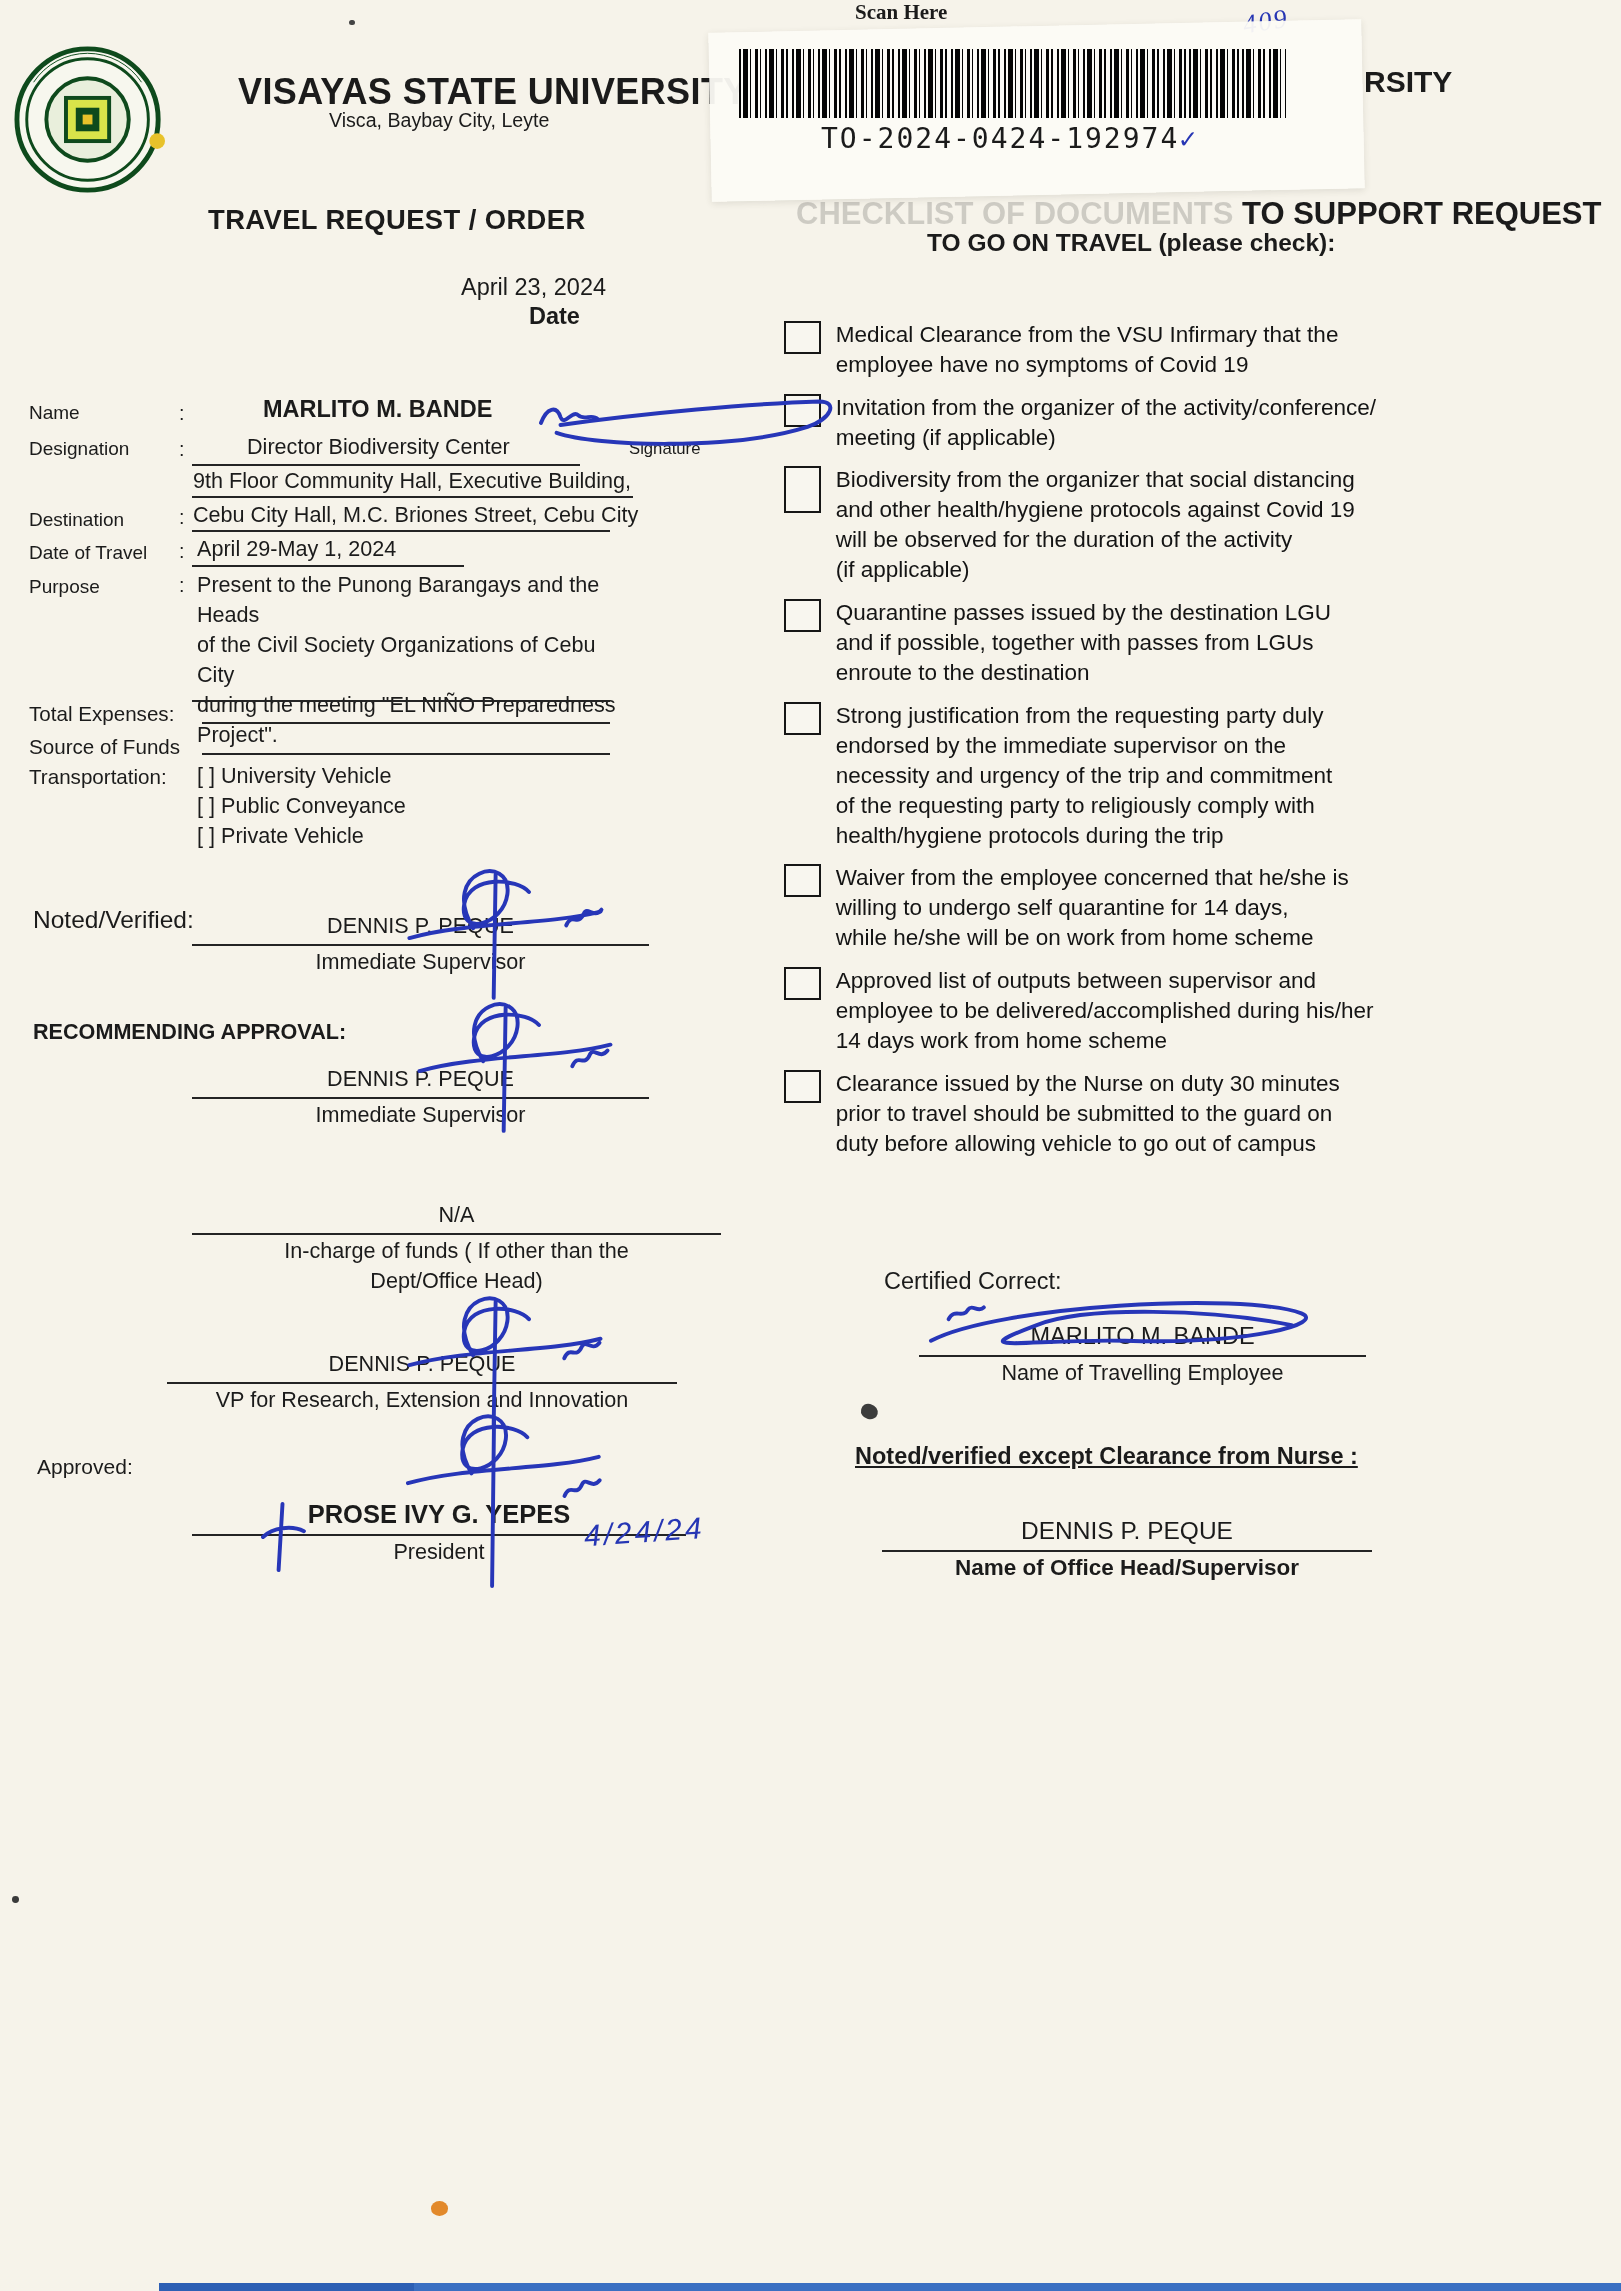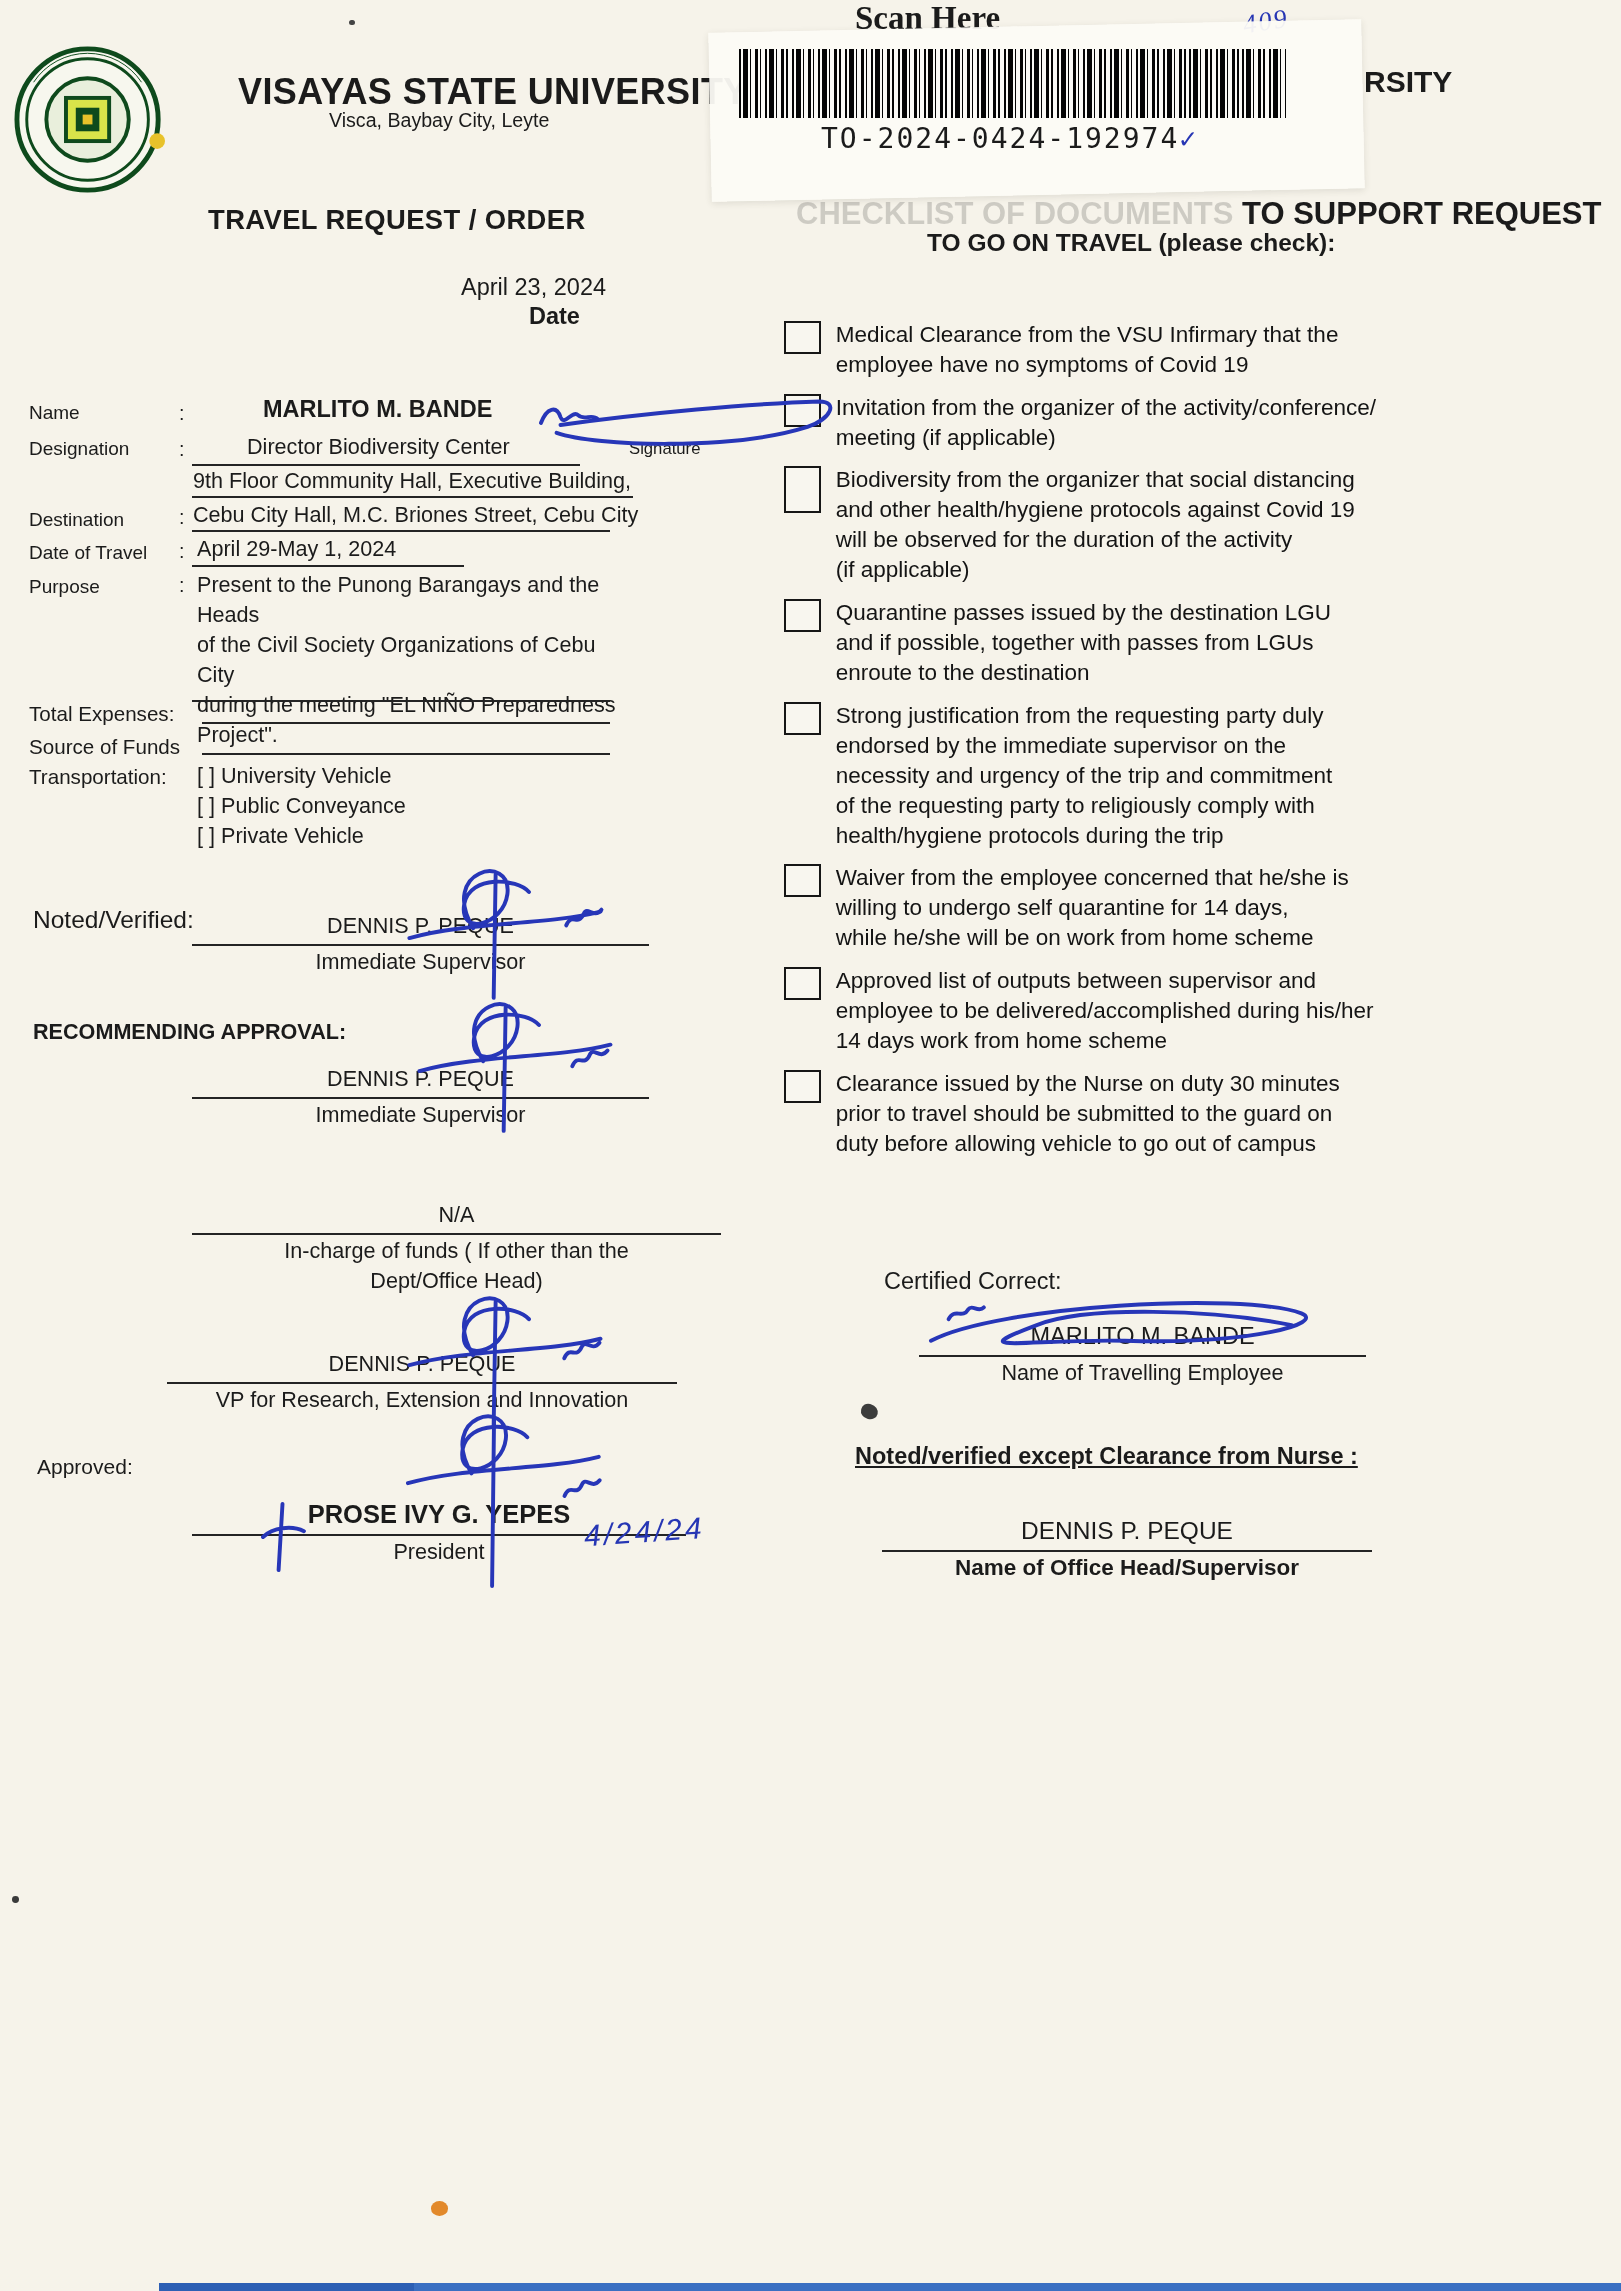--- a/index.html
+++ b/index.html
@@ -6,21 +6,21 @@
   .page{position:relative;width:1621px;height:2292px;margin:0 auto;overflow:hidden;
         background:#f6f3ea;font-family:"Liberation Sans",sans-serif;color:#1b1b1b;}
   .abs{position:absolute;}
   .rule{position:absolute;height:0;border-top:2px solid #242424;}
   .serif{font-family:"Liberation Serif",serif;}
   .mono{font-family:"DejaVu Sans Mono",monospace;}
   .ink{color:#2636b4;}
   .bold{font-weight:bold;}
 
   
-  .scan-here{left:855px;top:0px;font-size:33px;font-weight:600;}
+  .scan-here{left:855px;top:0px;font-size:21px;font-weight:600;}
   .hand-409{left:1243px;top:5.9px;font-size:26.5px;font-style:italic;transform:rotate(-9deg);letter-spacing:2px;}
   .logo{left:13.7px;top:43px;width:153px;height:153px;}
   .univ-name{left:238px;top:71px;font-size:36px;font-weight:bold;letter-spacing:0.4px;}
   .univ-addr{left:329px;top:109px;font-size:19.6px;}
   .sticker{left:710px;top:25.5px;width:653px;height:169px;background:rgba(252,251,246,.95);
            transform:rotate(-1.2deg);box-shadow:0 2px 7.8px rgba(60,60,40,.12);z-index:1;}
   .rsity{left:1364px;top:65px;font-size:30px;font-weight:bold;z-index:0;}
   .barcode{left:739px;top:49px;width:547px;height:69px;z-index:2;
     background:repeating-linear-gradient(to right,#050505 0 2px,#fbfaf6 2px 3.9px,#050505 3.9px 8.8px,#fbfaf6 8.8px 10.8px,#050505 10.8px 11.8px,#fbfaf6 11.8px 15.7px,#050505 15.7px 18.6px,#fbfaf6 18.6px 20.6px,#050505 20.6px 22.5px,#fbfaf6 22.5px 26.5px);}
   .barcode-num{left:821px;top:122px;font-size:28px;letter-spacing:2px;z-index:2;}

